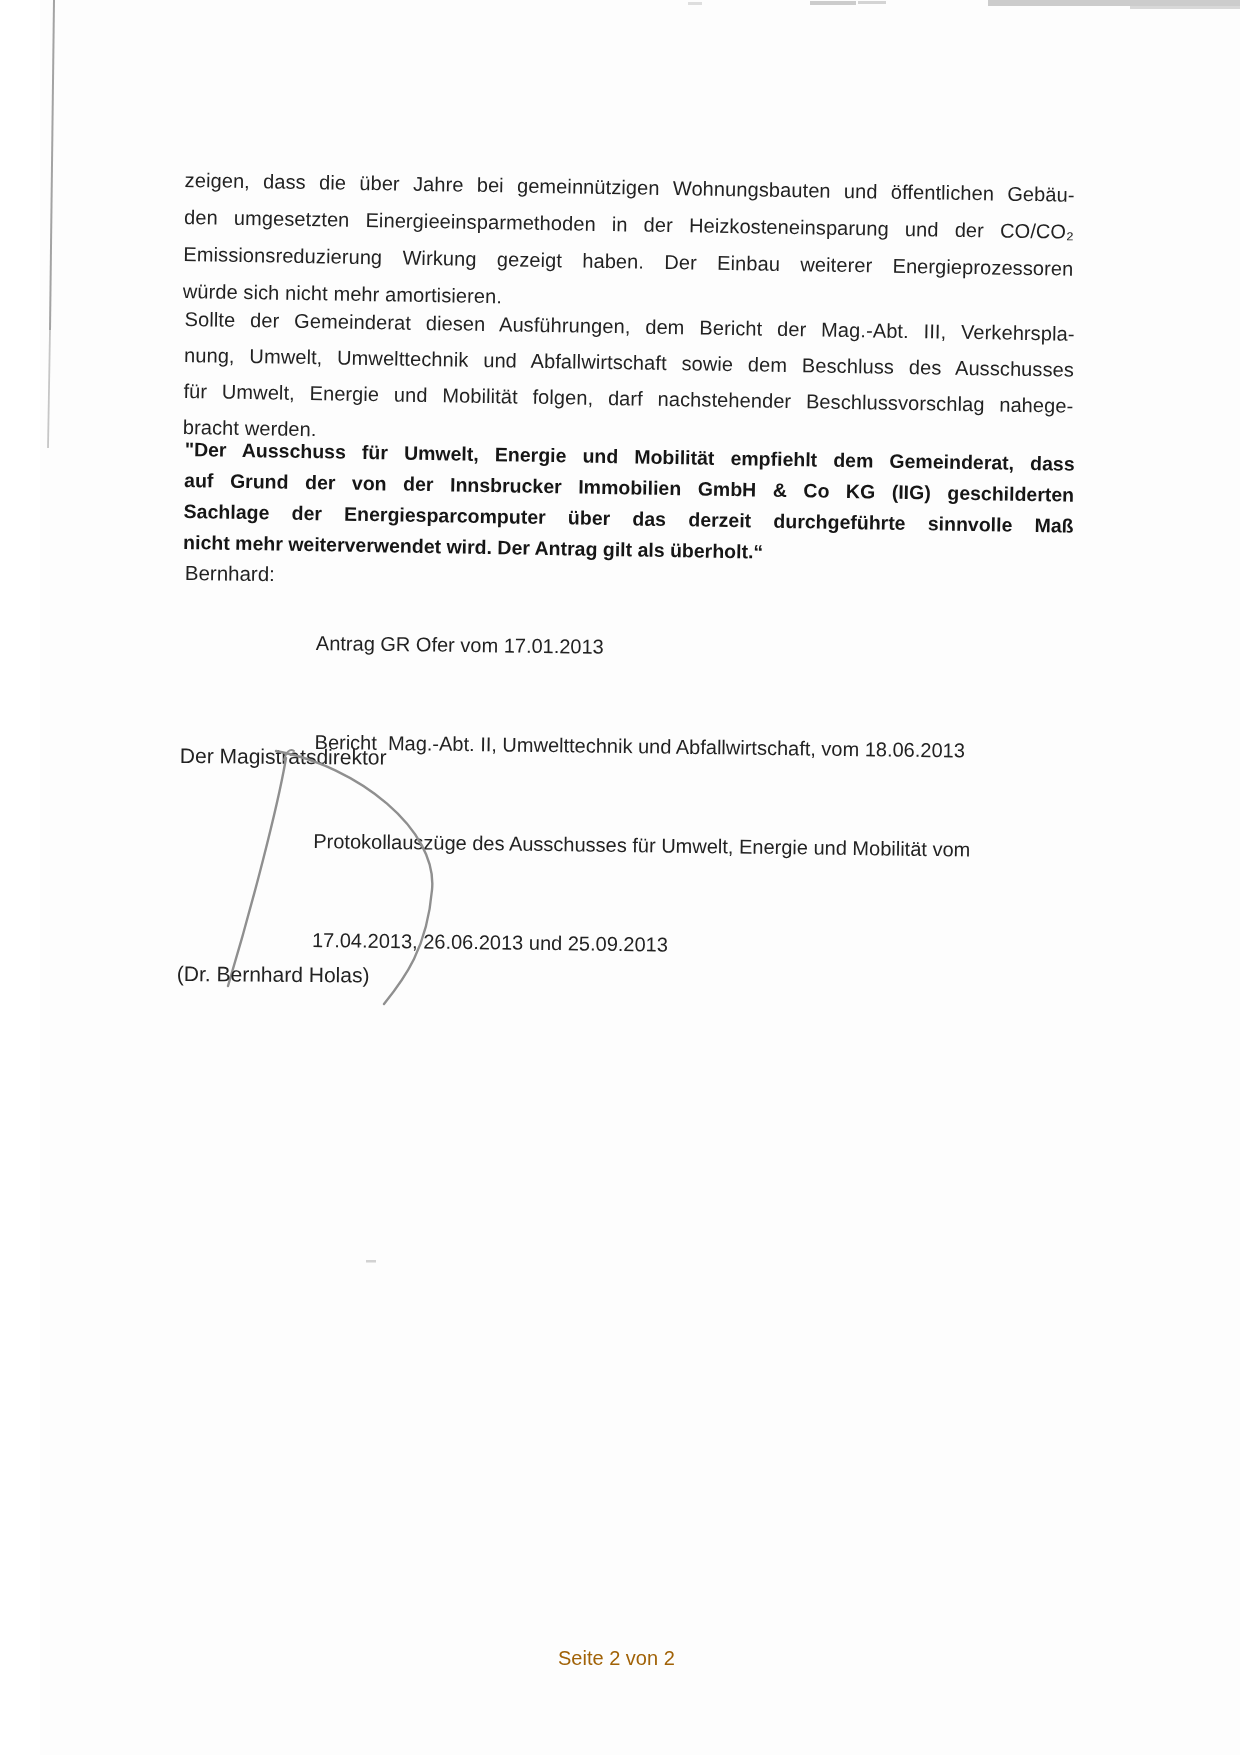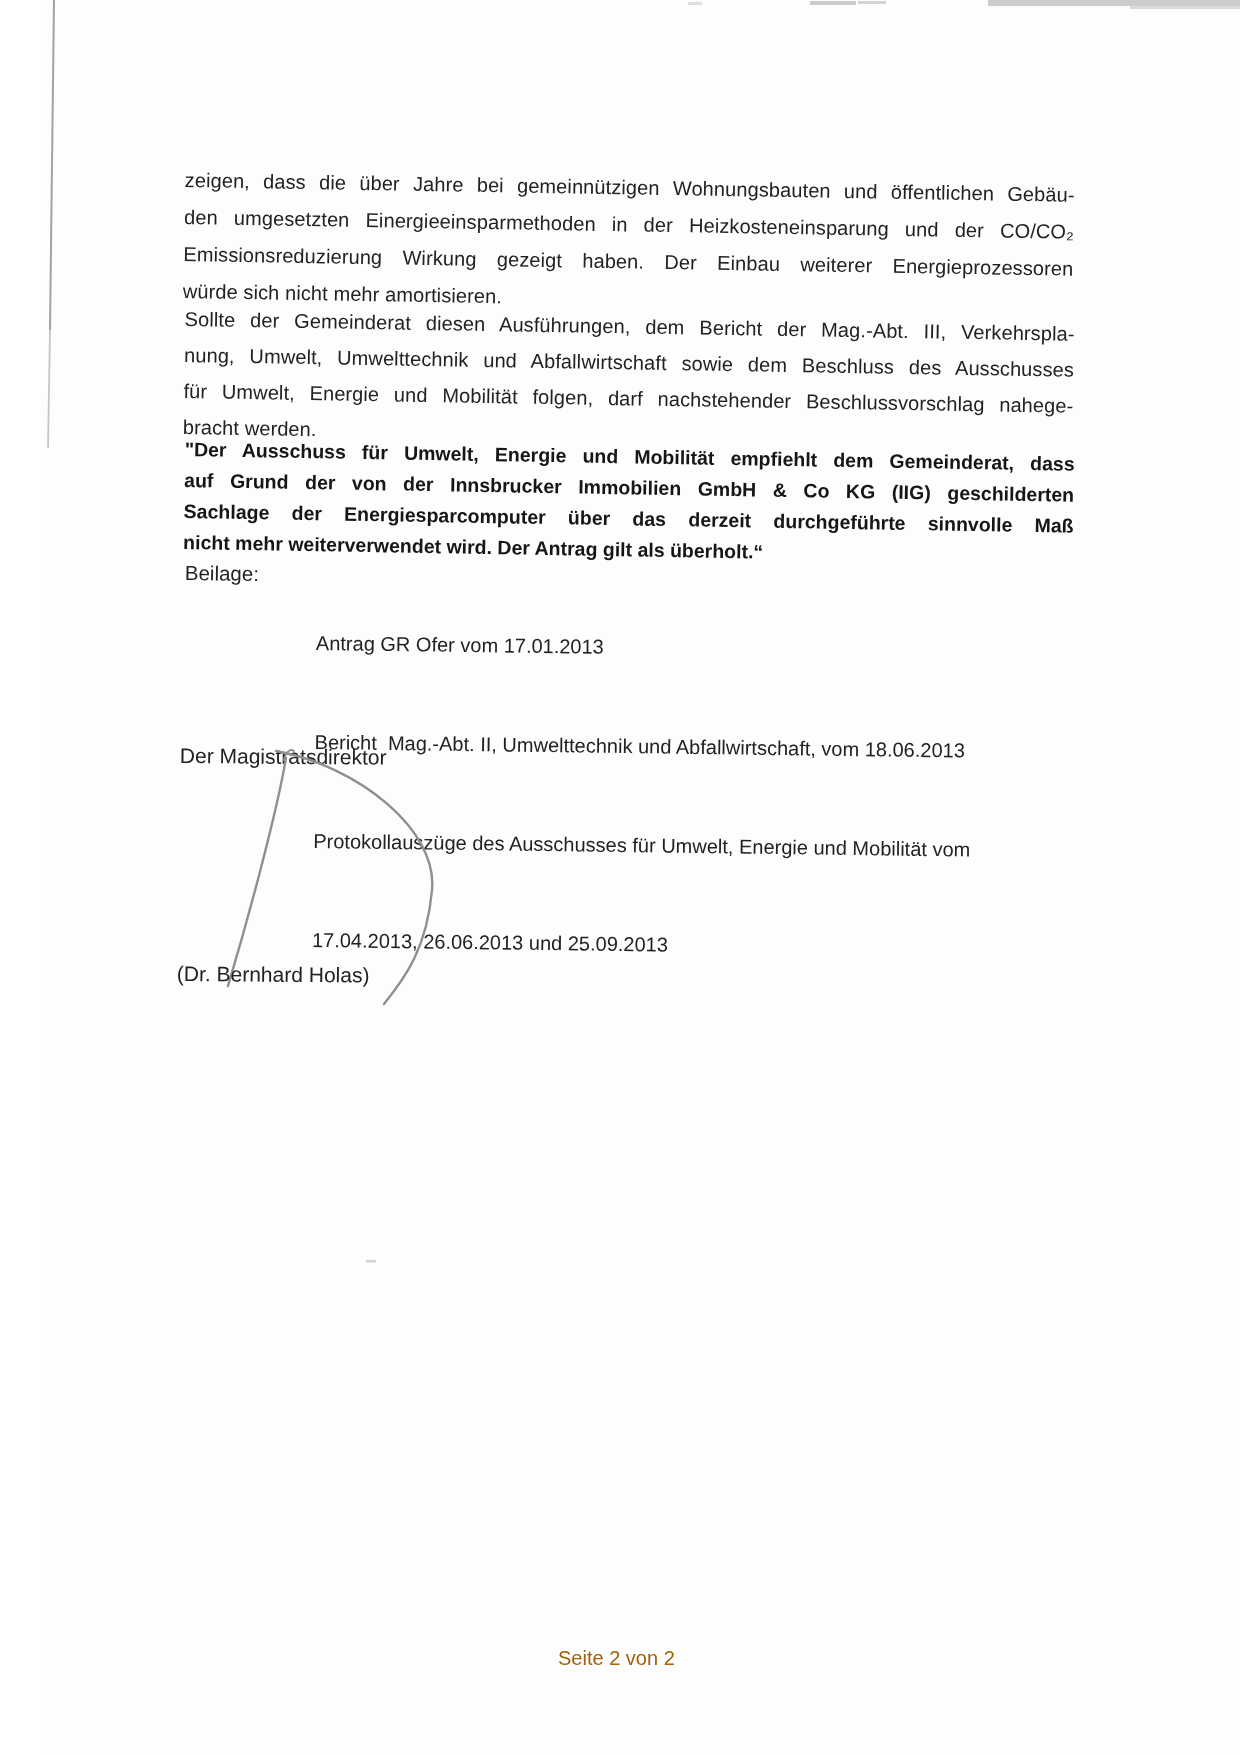--- a/index.html
+++ b/index.html
@@ -64,21 +64,21 @@
     <div class="line last">bracht werden.</div>
   </div>
 
   <div class="textblock bold-par tilt-a" style="top:434px;">
     <div class="line">"Der Ausschuss für Umwelt, Energie und Mobilität empfiehlt dem Gemeinderat, dass</div>
     <div class="line">auf Grund der von der Innsbrucker Immobilien GmbH &amp; Co KG (IIG) geschilderten</div>
     <div class="line">Sachlage der Energiesparcomputer über das derzeit durchgeführte sinnvolle Maß</div>
     <div class="line last">nicht mehr weiterverwendet wird. Der Antrag gilt als überholt.“</div>
   </div>
 
-  <div class="attach-label tilt-b">Beilage:</div>
+  <div class="attach-label tilt-b">Bernhard:</div>
   <div class="attach-items tilt-b">
     <div>Antrag GR Ofer vom 17.01.2013</div>
     <div>Bericht  Mag.-Abt. II, Umwelttechnik und Abfallwirtschaft, vom 18.06.2013</div>
     <div>Protokollauszüge des Ausschusses für Umwelt, Energie und Mobilität vom</div>
     <div>17.04.2013, 26.06.2013 und 25.09.2013</div>
   </div>
 
   <div class="sig-title tilt-c">Der Magistratsdirektor</div>
 
   <svg class="sig-svg" width="250" height="280" viewBox="0 0 250 280">

